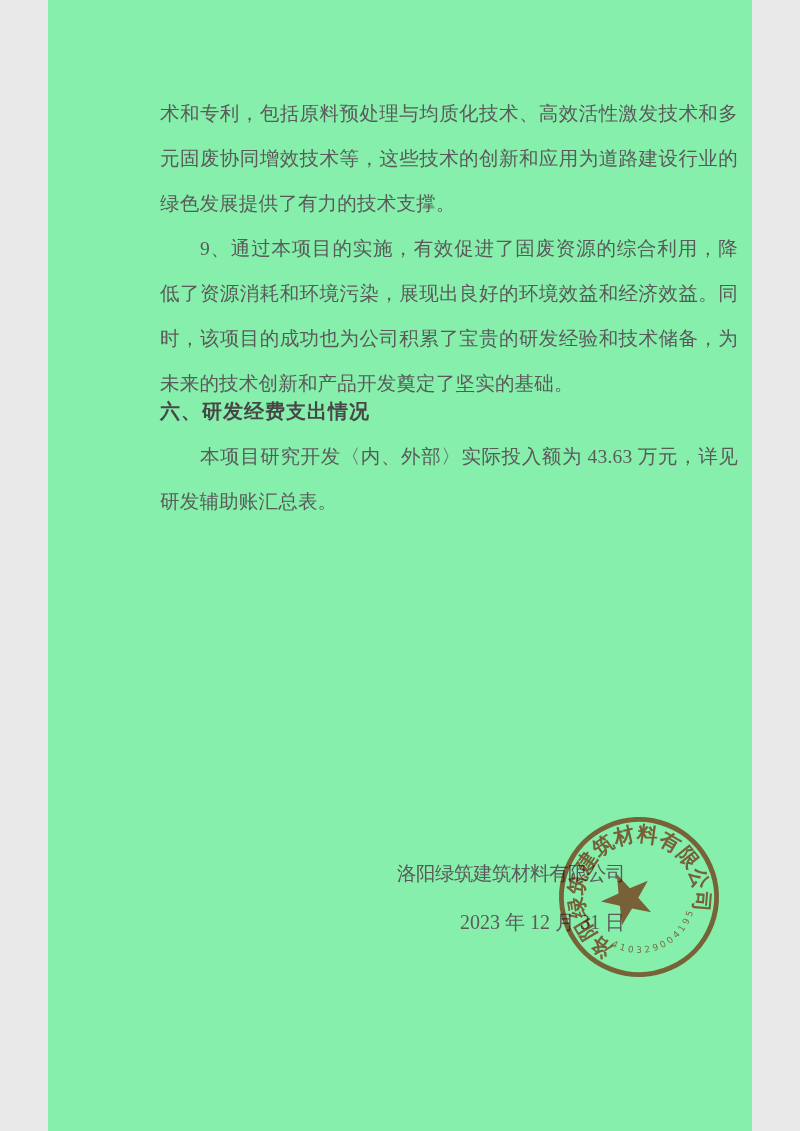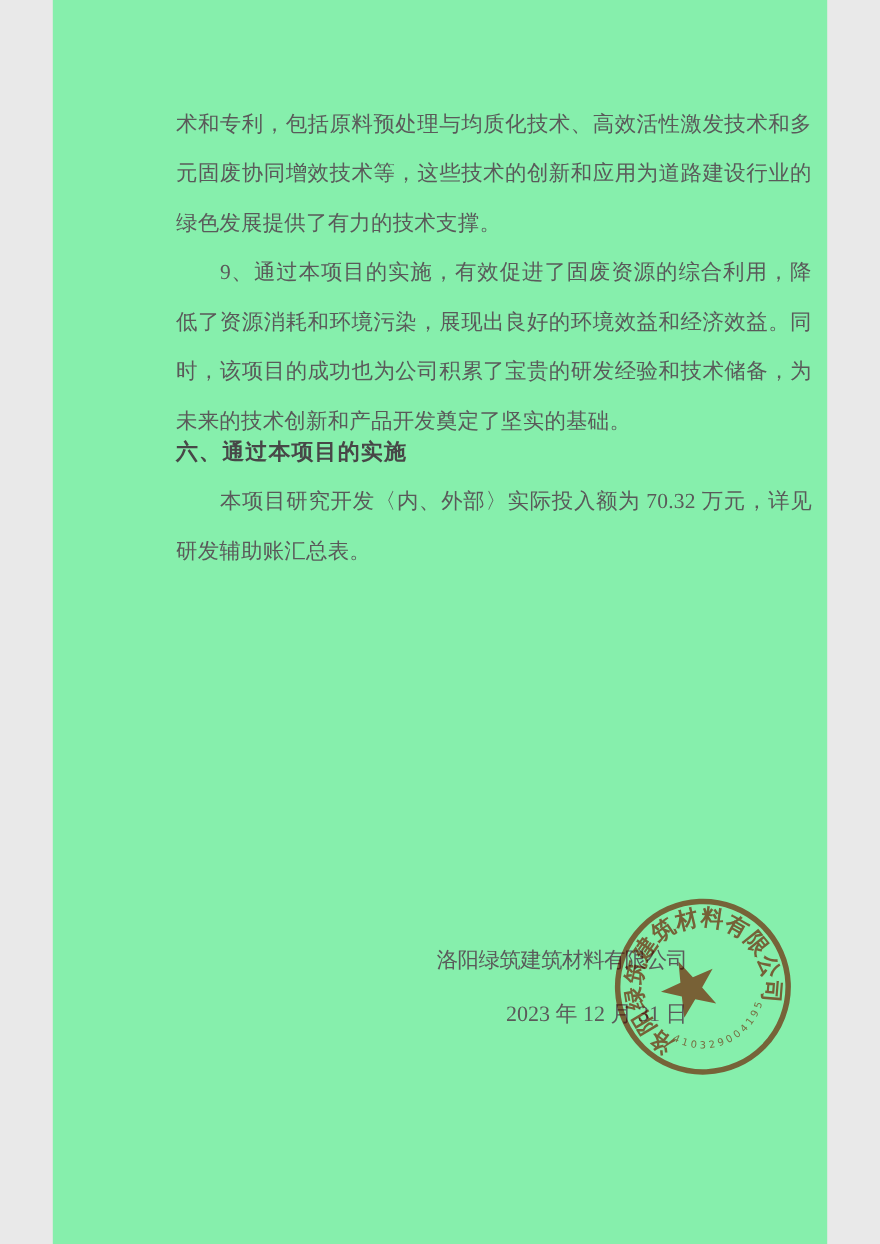--- a/index.html
+++ b/index.html
@@ -95,22 +95,22 @@
   }
 </style>
 </head>
 <body>
 
 <div class="page">
 
   <div class="body-text">
     <p>术和专利，包括原料预处理与均质化技术、高效活性激发技术和多元固废协同增效技术等，这些技术的创新和应用为道路建设行业的绿色发展提供了有力的技术支撑。</p>
     <p class="indent">9、通过本项目的实施，有效促进了固废资源的综合利用，降低了资源消耗和环境污染，展现出良好的环境效益和经济效益。同时，该项目的成功也为公司积累了宝贵的研发经验和技术储备，为未来的技术创新和产品开发奠定了坚实的基础。</p>
-    <h2 class="heading">六、通过本项目的实施</h2>
-    <p class="indent">本项目研究开发〈内、外部〉实际投入额为 70.32 万元，详见研发辅助账汇总表。</p>
+    <h2 class="heading">六、研发经费支出情况</h2>
+    <p class="indent">本项目研究开发〈内、外部〉实际投入额为 43.63 万元，详见研发辅助账汇总表。</p>
   </div>
 
   <div class="signature">
     <div class="sig-company">洛阳绿筑建筑材料有限公司</div>
     <div class="sig-date">2023 年 12 月 31 日</div>
   </div>
 
   <svg class="seal" viewBox="0 0 200 200" xmlns="http://www.w3.org/2000/svg">
     <g transform="rotate(-24 100 100)">
       <circle class="seal-ring" cx="100" cy="100" r="77.5"></circle>

